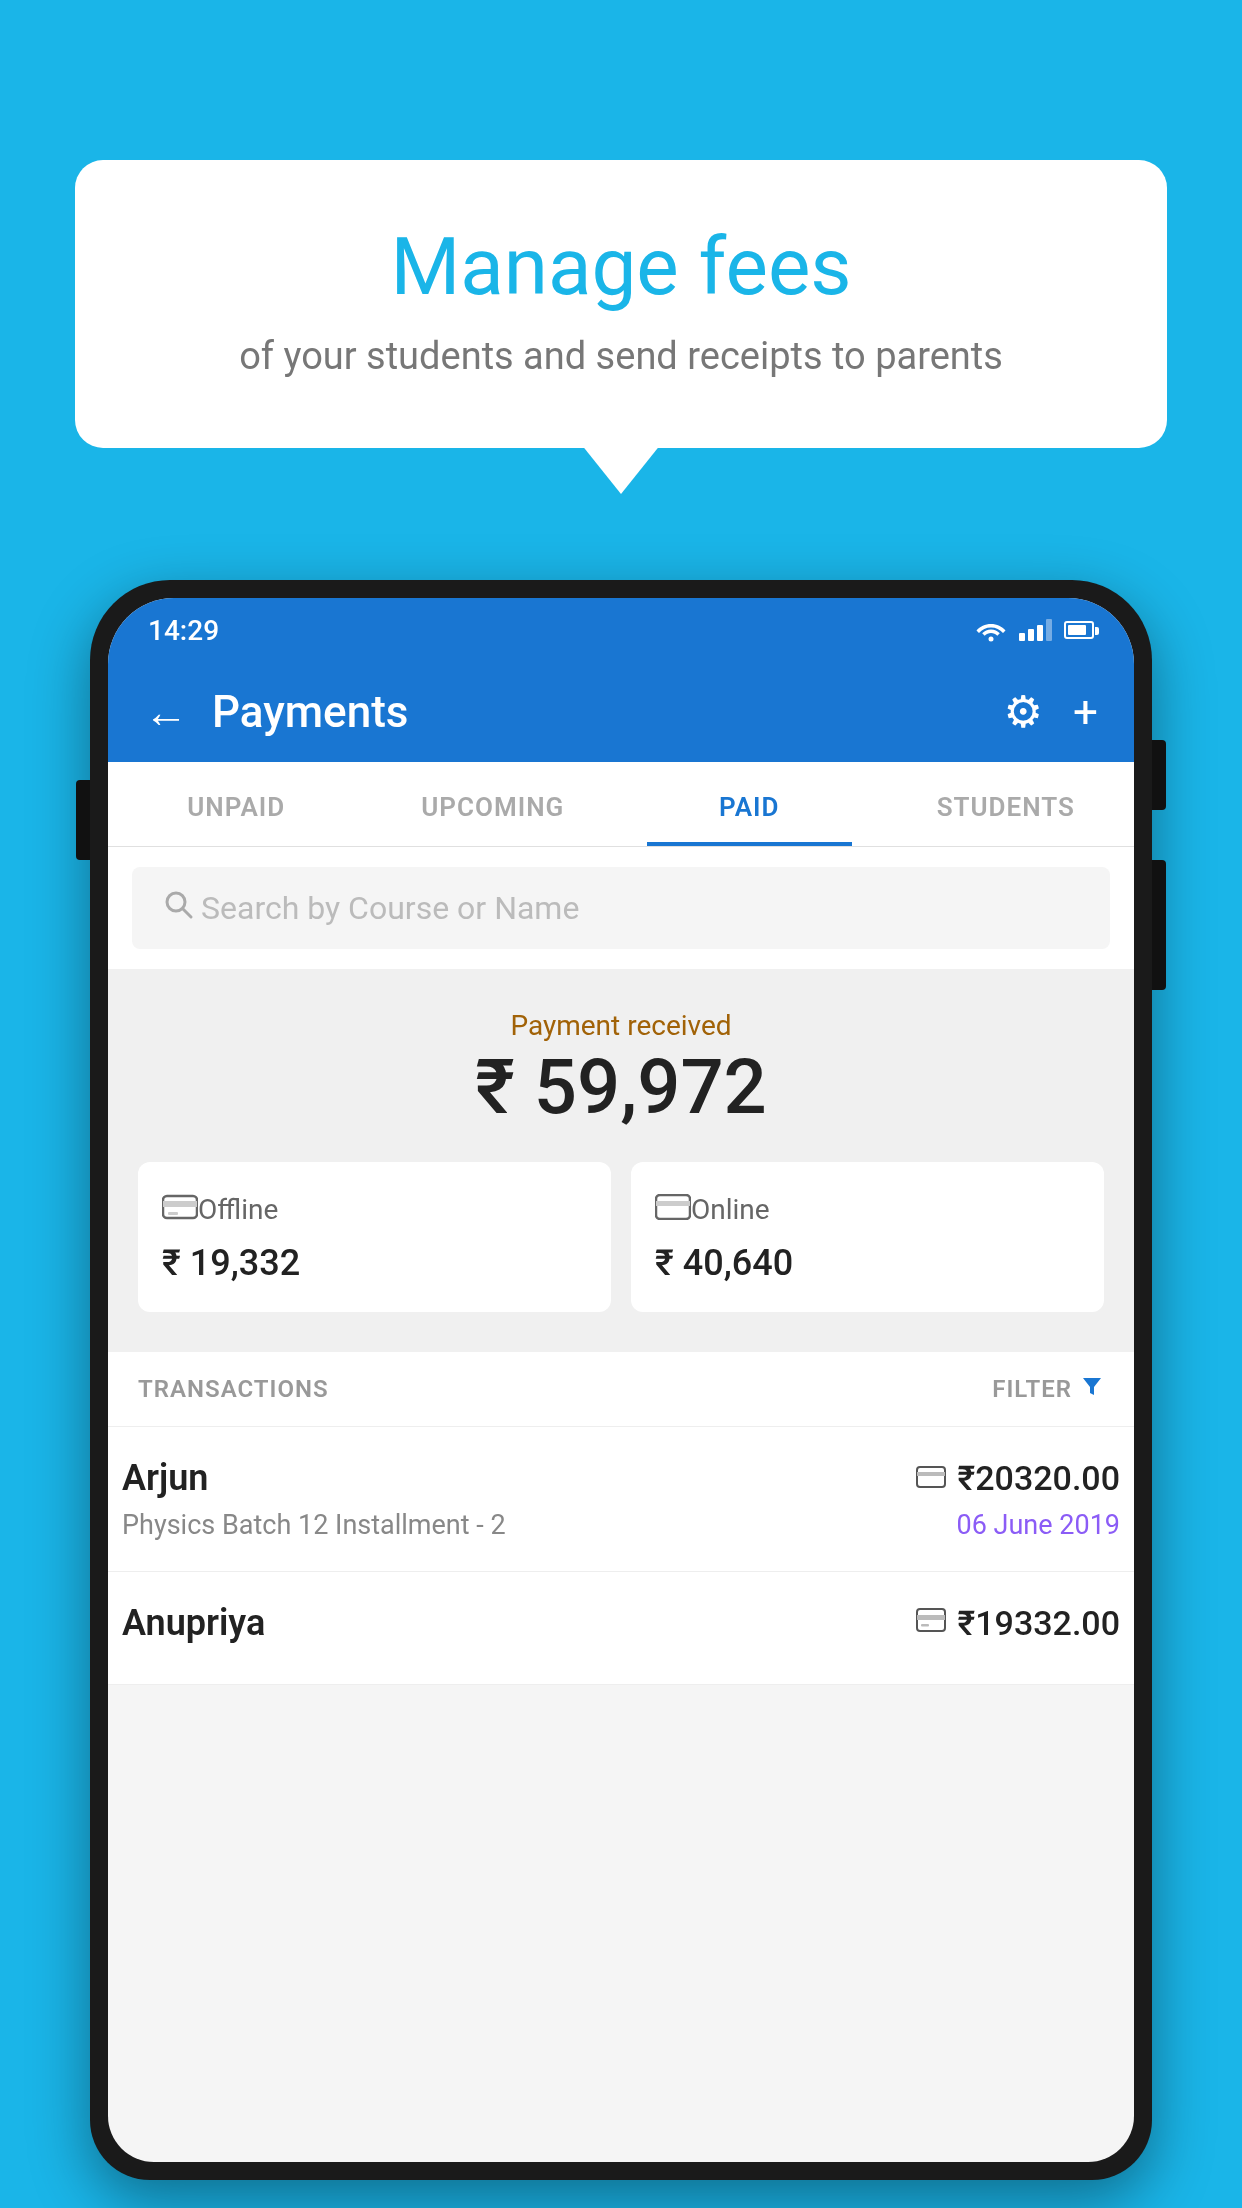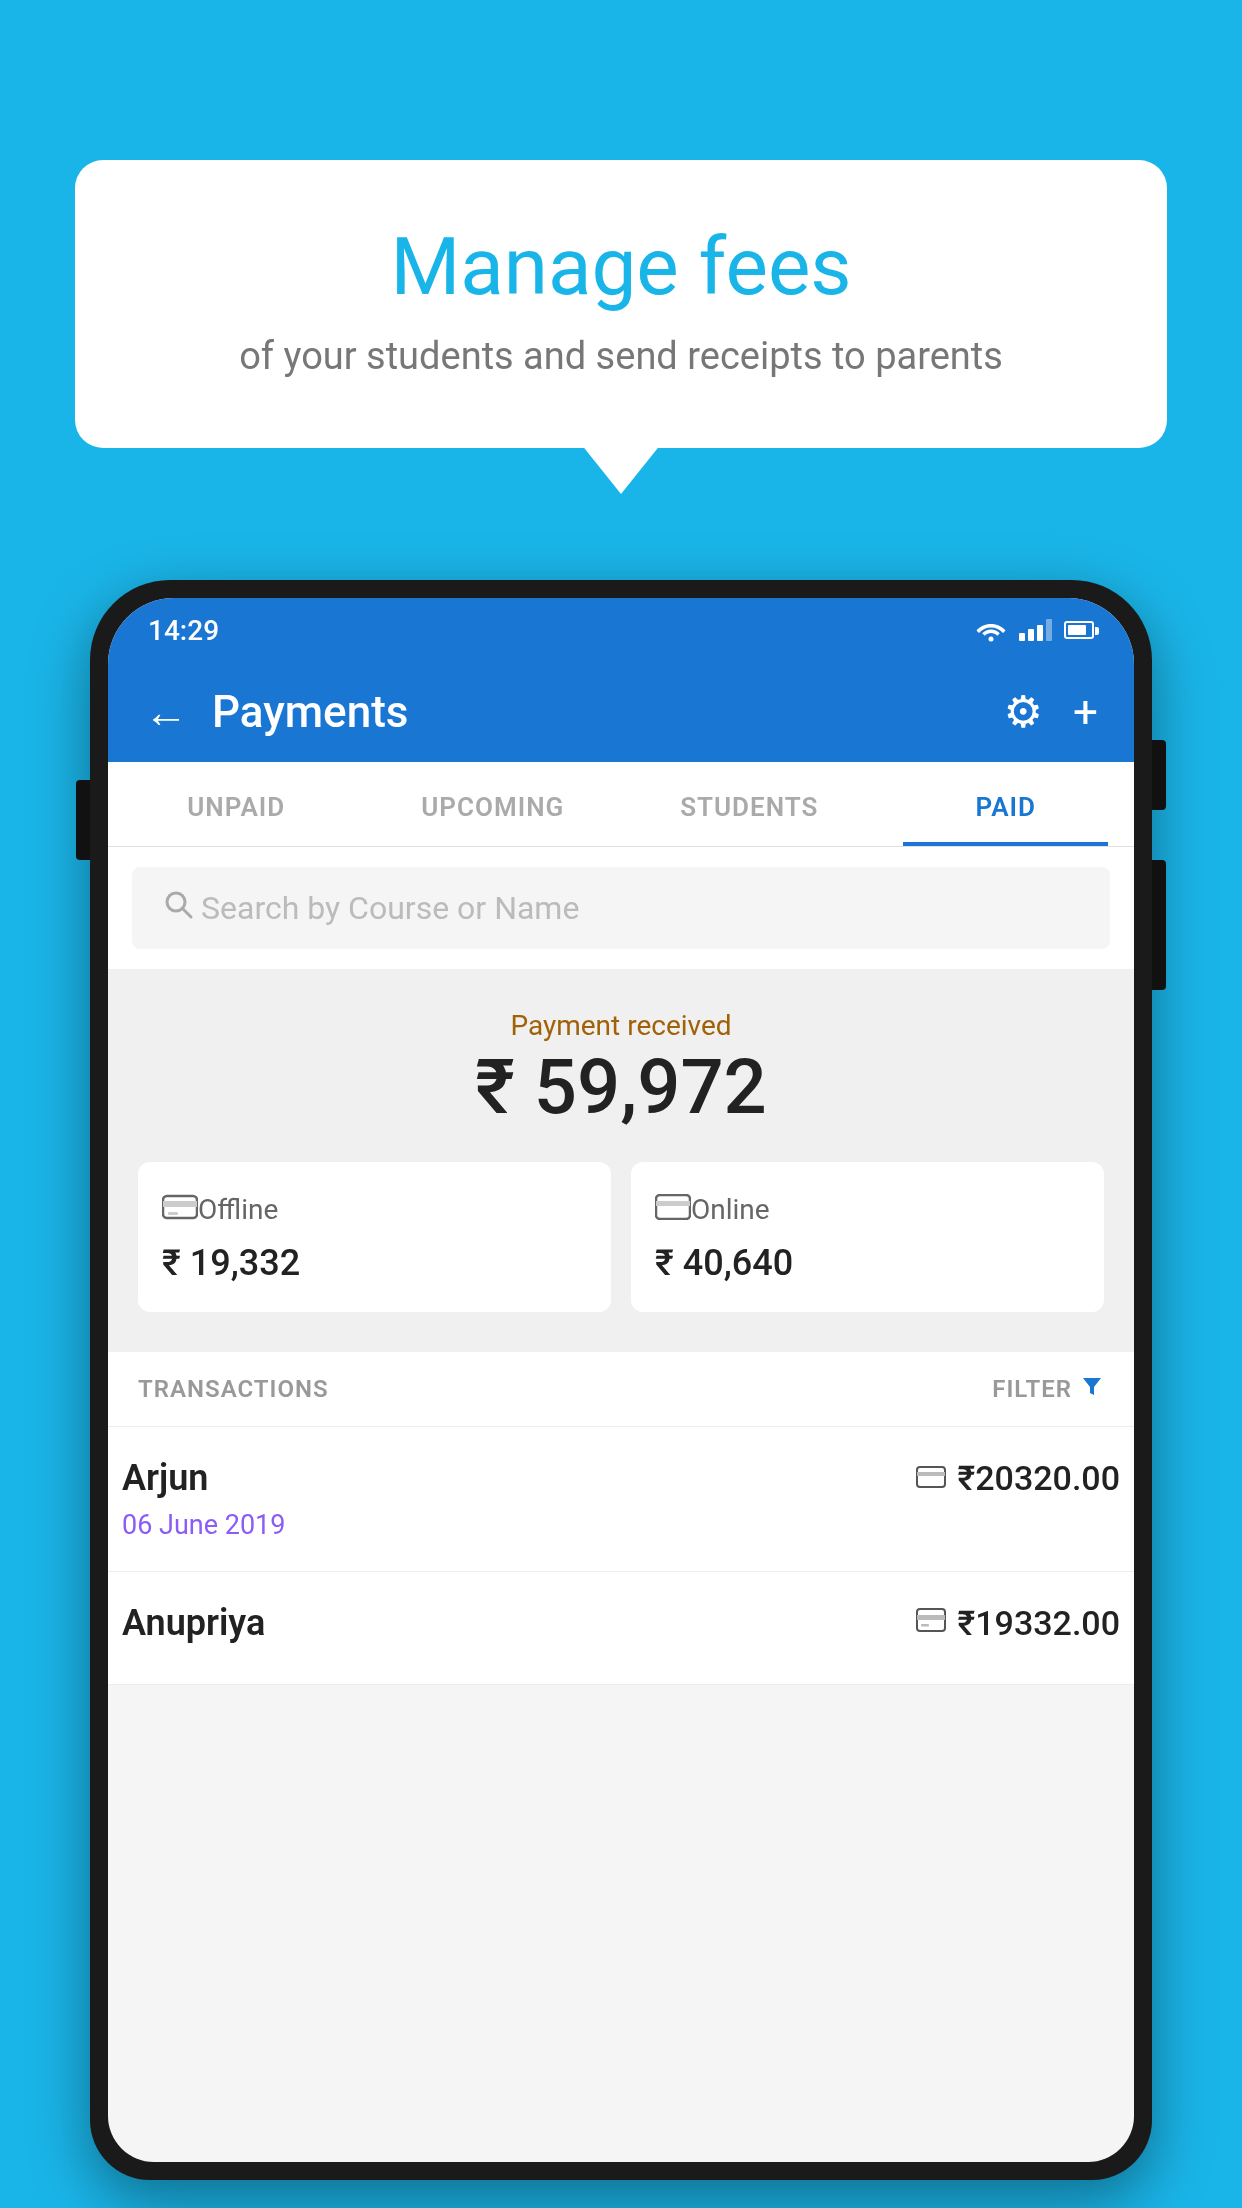--- a/index.html
+++ b/index.html
@@ -475,25 +475,25 @@
         </div>
       </div>
 
       <div class="tab-bar">
         <div class="tab-item">
           <span>UNPAID</span>
         </div>
         <div class="tab-item">
           <span>UPCOMING</span>
         </div>
+        <div class="tab-item active">
+          <span>PAID</span>
+        </div>
         <div class="tab-item">
           <span>STUDENTS</span>
-        </div>
-        <div class="tab-item active">
-          <span>PAID</span>
         </div>
       </div>
 
       <div class="search-container">
         <div class="search-bar">
           <span class="search-icon-el">
             <svg width="32" height="32" viewBox="0 0 32 32">
                 <circle cx="14" cy="14" r="9" stroke="#aaa" stroke-width="3" fill="none"></circle>
                 <line x1="21" y1="21" x2="29" y2="29" stroke="#aaa" stroke-width="3" stroke-linecap="round"></line>
               </svg>
@@ -556,20 +556,21 @@
             <span class="transaction-card-icon">
               <svg width="30" height="22" viewBox="0 0 30 22">
                   <rect x="1" y="1" width="28" height="20" rx="3" stroke="#555" stroke-width="2" fill="none"></rect>
                   <rect x="1" y="6" width="28" height="4" fill="#bbb"></rect>
                 </svg>
             </span>
             <span class="transaction-amount">₹20320.00</span>
           </div>
         </div>
         <div class="transaction-bottom">
+          <span class="transaction-course">Physics Batch 12 Installment - 2</span>
           <span class="transaction-date">06 June 2019</span>
         </div>
       </div>
 
       <div class="transaction-row">
         <div class="transaction-top">
           <span class="transaction-name">Anupriya</span>
           <div class="transaction-amount-wrapper">
             <span class="transaction-card-icon">
               <svg width="30" height="28" viewBox="0 0 30 28">

